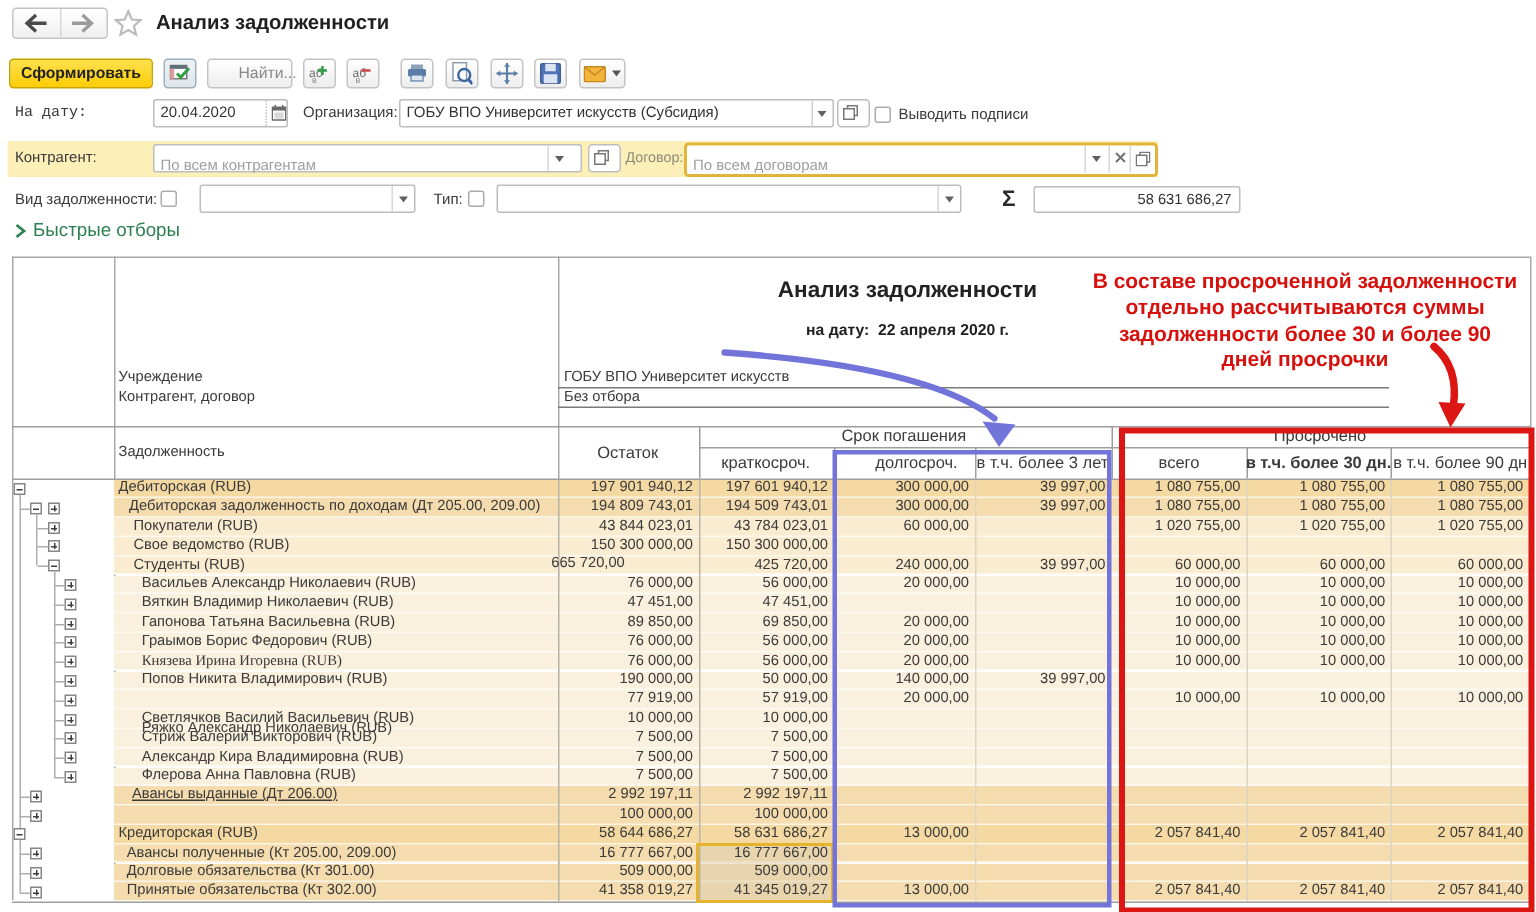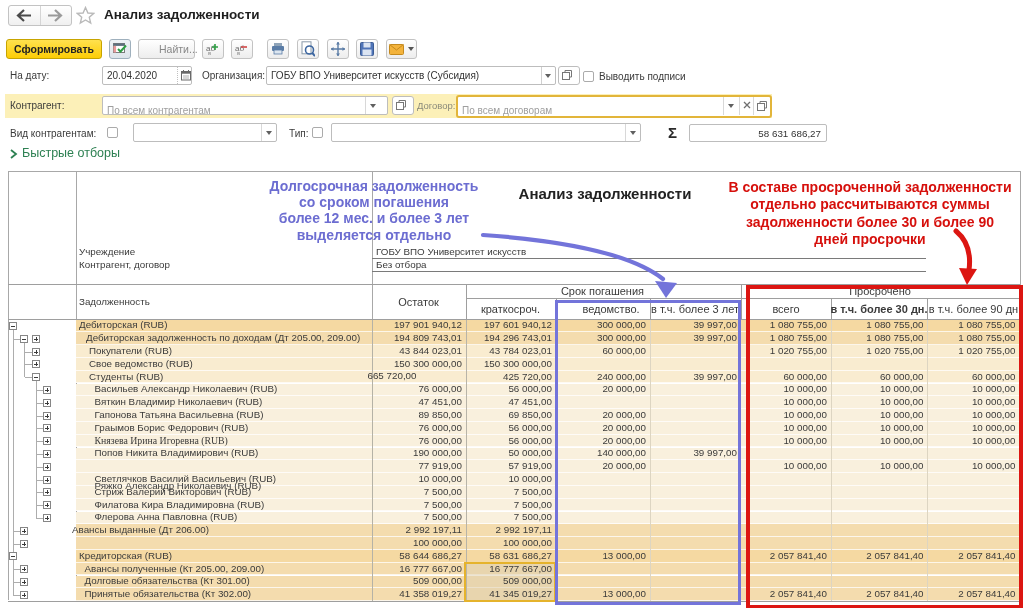--- a/index.html
+++ b/index.html
@@ -82,21 +82,21 @@
  <rect x="3.5" y="0.5" width="7" height="5" fill="#dbe4f2"></rect>
  <rect x="2.5" y="7.5" width="9" height="6" fill="#dbe4f2"></rect>
 </svg>
 <div class="tbtn" style="left:386px;top:39px;width:31px;height:20px;"></div>
 <svg class="a" style="left:389px;top:44px;" width="15" height="11" viewBox="0 0 15 11">
  <rect x="0.5" y="0.5" width="14" height="10" rx="1" fill="#f3b33c" stroke="#c58a1e"></rect>
  <path d="M0.5 0.5 L7.5 6 L14.5 0.5" fill="none" stroke="#c58a1e"></path>
 </svg>
 <div class="dd" style="left:408px;top:47px;border-top-color:#555;"></div>
 
-<div class="lbl" style="left:10px;top:70px;">На дату:</div>
+<div class="lbl" style="left:10px;top:70px;font-family:Liberation Mono, monospace;">На дату:</div>
 <div class="inp" style="left:102px;top:66px;width:90px;height:19px;"></div>
 <div class="a" style="left:107px;top:70px;font-size:10px;color:#333;">20.04.2020</div>
 <div class="a" style="left:177px;top:67px;width:1px;height:17px;border-left:1px dotted #c0c0c0;"></div>
 <svg class="a" style="left:181px;top:70px;" width="10" height="11" viewBox="0 0 10 11">
       <rect x="0.5" y="1.5" width="9" height="8.5" fill="#fff" stroke="#6a6a6a"></rect>
       <rect x="0.5" y="1.5" width="9" height="2.2" fill="#6a6a6a"></rect>
       <path d="M2.5 0 L2.5 2.5 M7.5 0 L7.5 2.5" stroke="#6a6a6a"></path>
       <rect x="2" y="5" width="6" height="4" fill="#d8d8d8"></rect>
     </svg>
 <div class="lbl" style="left:202px;top:70px;">Организация:</div>
@@ -131,21 +131,21 @@
 <div class="a" style="left:739px;top:97px;width:1px;height:18px;background:#d8d8d8;"></div>
 <svg class="a" style="left:743px;top:101px;" width="8" height="8" viewBox="0 0 8 8">
       <path d="M1 1 L7 7 M7 1 L1 7" stroke="#707070" stroke-width="1.3"></path>
     </svg>
 <div class="a" style="left:753px;top:97px;width:1px;height:18px;background:#d8d8d8;"></div>
 <svg class="a" style="left:757px;top:101px;" width="10" height="10" viewBox="0 0 10 10">
       <rect x="0.5" y="2.5" width="7" height="7" fill="none" stroke="#777"></rect>
       <path d="M3 2.5 L3 0.5 L9.5 0.5 L9.5 7 L7.5 7" fill="none" stroke="#777"></path>
     </svg>
 
-<div class="lbl" style="left:10px;top:128px;">Вид контрагентам:</div>
+<div class="lbl" style="left:10px;top:128px;">Вид задолженности:</div>
 <div class="chk" style="left:107px;top:127px;"></div>
 <div class="inp" style="left:133px;top:123px;width:144px;height:19px;"></div>
 <div class="a" style="left:261px;top:124px;width:1px;height:17px;background:#d8d8d8;"></div>
 <div class="dd" style="left:266px;top:131px;"></div>
 <div class="lbl" style="left:289px;top:128px;">Тип:</div>
 <div class="chk" style="left:312px;top:127px;"></div>
 <div class="inp" style="left:331px;top:123px;width:310px;height:19px;"></div>
 <div class="a" style="left:625px;top:124px;width:1px;height:17px;background:#d8d8d8;"></div>
 <div class="dd" style="left:630px;top:131px;"></div>
 <div class="a" style="left:668px;top:124px;font-size:15px;font-weight:bold;color:#2a2a2a;">Σ</div>
@@ -198,35 +198,36 @@
 <div class="vl" style="left:465.5px;top:284px;width:1px;height:35px;"></div>
 <div class="vl" style="left:555.5px;top:297.5px;width:1px;height:21.5px;"></div>
 <div class="vl" style="left:649.5px;top:297.5px;width:1px;height:21.5px;"></div>
 <div class="vl" style="left:740.5px;top:284px;width:1px;height:35px;"></div>
 <div class="vl" style="left:830.5px;top:297.5px;width:1px;height:21.5px;"></div>
 <div class="vl" style="left:927.0px;top:297.5px;width:1px;height:21.5px;"></div>
 <div class="cell" style="left:79px;top:295.5px;">Задолженность</div>
 <div class="hdr" style="left:338.5px;top:295.5px;width:160px;font-size:11px;font-weight:normal;color:#3a3a3a;">Остаток</div>
 <div class="hdr" style="left:502.5px;top:284.5px;width:200px;font-size:11px;font-weight:normal;color:#3a3a3a;">Срок погашения</div>
 <div class="hdr" style="left:430.5px;top:302.5px;width:160px;font-size:11px;font-weight:normal;color:#3a3a3a;">краткосроч.</div>
-<div class="hdr" style="left:531.0px;top:302.5px;width:160px;font-size:11px;font-weight:normal;color:#3a3a3a;">ведомство.</div>
+<div class="hdr" style="left:531.0px;top:302.5px;width:160px;font-size:11px;font-weight:normal;color:#3a3a3a;">долгосроч.</div>
 <div class="hdr" style="left:615.0px;top:302.5px;width:160px;font-size:11px;font-weight:normal;color:#3a3a3a;">в т.ч. более 3 лет</div>
 <div class="hdr" style="left:780.0px;top:284.5px;width:200px;font-size:11px;font-weight:normal;color:#3a3a3a;">Просрочено</div>
 <div class="hdr" style="left:706.0px;top:302.5px;width:160px;font-size:11px;font-weight:normal;color:#3a3a3a;">всего</div>
 <div class="hdr" style="left:799.0px;top:302.5px;width:160px;font-size:11px;font-weight:bold;color:#3a3a3a;">в т.ч. более 30 дн.</div>
 <div class="hdr" style="left:893.5px;top:302.5px;width:160px;font-size:11px;font-weight:normal;color:#3a3a3a;">в т.ч. более 90 дн</div>
 
 <div class="cell" style="left:79px;top:245.5px;">Учреждение</div>
 <div class="cell" style="left:79px;top:259px;">Контрагент, договор</div>
 <div class="cell" style="left:376px;top:245.5px;">ГОБУ ВПО Университет искусств</div>
 <div class="cell" style="left:376px;top:259px;">Без отбора</div>
 <div class="a" style="left:372px;top:257.5px;width:554px;height:1px;background:#7a7a7a;"></div>
 <div class="a" style="left:372px;top:271px;width:554px;height:1px;background:#7a7a7a;"></div>
 
 <div class="a" style="left:455px;top:185px;width:300px;text-align:center;font-size:15px;font-weight:bold;color:#222;">Анализ задолженности</div>
+<div class="a" style="left:455px;top:214px;width:300px;text-align:center;font-size:10.5px;font-weight:bold;color:#222;">на дату:&nbsp; 22 апреля 2020 г.</div>
 <div class="tl" style="left:12.5px;top:329.90px;width:1px;height:222.40px;"></div>
 <div class="tl" style="left:13px;top:338.70px;width:7.00px;height:1px;"></div>
 <div class="tl" style="left:13px;top:530.70px;width:7.00px;height:1px;"></div>
 <div class="tl" style="left:13px;top:543.50px;width:7.00px;height:1px;"></div>
 <div class="tl" style="left:24px;top:342.70px;width:1px;height:34.40px;"></div>
 <div class="tl" style="left:24.5px;top:351.50px;width:7.00px;height:1px;"></div>
 <div class="tl" style="left:24.5px;top:364.30px;width:7.00px;height:1px;"></div>
 <div class="tl" style="left:24.5px;top:377.10px;width:7.00px;height:1px;"></div>
 <div class="tl" style="left:36px;top:381.10px;width:1px;height:136.80px;"></div>
 <div class="tl" style="left:36px;top:389.90px;width:7.00px;height:1px;"></div>
@@ -335,21 +336,21 @@
 <div class="cell" style="left:79px;top:319.40px;">Дебиторская (RUB)</div>
 <div class="num" style="left:322.0px;top:319.40px;width:140px;">197 901 940,12</div>
 <div class="num" style="left:412.0px;top:319.40px;width:140px;">197 601 940,12</div>
 <div class="num" style="left:506.0px;top:319.40px;width:140px;">300 000,00</div>
 <div class="num" style="left:597.0px;top:319.40px;width:140px;">39 997,00</div>
 <div class="num" style="left:687.0px;top:319.40px;width:140px;">1 080 755,00</div>
 <div class="num" style="left:783.5px;top:319.40px;width:140px;">1 080 755,00</div>
 <div class="num" style="left:875.5px;top:319.40px;width:140px;">1 080 755,00</div>
 <div class="cell" style="left:86px;top:332.20px;">Дебиторская задолженность по доходам (Дт 205.00, 209.00)</div>
 <div class="num" style="left:322.0px;top:332.20px;width:140px;">194 809 743,01</div>
-<div class="num" style="left:412.0px;top:332.20px;width:140px;">194 296 743,01</div>
+<div class="num" style="left:412.0px;top:332.20px;width:140px;">194 509 743,01</div>
 <div class="num" style="left:506.0px;top:332.20px;width:140px;">300 000,00</div>
 <div class="num" style="left:597.0px;top:332.20px;width:140px;">39 997,00</div>
 <div class="num" style="left:687.0px;top:332.20px;width:140px;">1 080 755,00</div>
 <div class="num" style="left:783.5px;top:332.20px;width:140px;">1 080 755,00</div>
 <div class="num" style="left:875.5px;top:332.20px;width:140px;">1 080 755,00</div>
 <div class="cell" style="left:89px;top:345.00px;">Покупатели (RUB)</div>
 <div class="num" style="left:322.0px;top:345.00px;width:140px;">43 844 023,01</div>
 <div class="num" style="left:412.0px;top:345.00px;width:140px;">43 784 023,01</div>
 <div class="num" style="left:506.0px;top:345.00px;width:140px;">60 000,00</div>
 <div class="num" style="left:687.0px;top:345.00px;width:140px;">1 020 755,00</div>
@@ -411,27 +412,27 @@
 <div class="num" style="left:506.0px;top:460.20px;width:140px;">20 000,00</div>
 <div class="num" style="left:687.0px;top:460.20px;width:140px;">10 000,00</div>
 <div class="num" style="left:783.5px;top:460.20px;width:140px;">10 000,00</div>
 <div class="num" style="left:875.5px;top:460.20px;width:140px;">10 000,00</div>
 <div class="cell" style="left:94.5px;top:473.00px;">Светлячков Василий Васильевич (RUB)</div>
 <div class="num" style="left:322.0px;top:473.00px;width:140px;">10 000,00</div>
 <div class="num" style="left:412.0px;top:473.00px;width:140px;">10 000,00</div>
 <div class="cell" style="left:94.5px;top:485.80px;">Стриж Валерий Викторович (RUB)</div>
 <div class="num" style="left:322.0px;top:485.80px;width:140px;">7 500,00</div>
 <div class="num" style="left:412.0px;top:485.80px;width:140px;">7 500,00</div>
-<div class="cell" style="left:94.5px;top:498.60px;">Филатова Кира Владимировна (RUB)</div>
+<div class="cell" style="left:94.5px;top:498.60px;">Александр Кира Владимировна (RUB)</div>
 <div class="num" style="left:322.0px;top:498.60px;width:140px;">7 500,00</div>
 <div class="num" style="left:412.0px;top:498.60px;width:140px;">7 500,00</div>
 <div class="cell" style="left:94.5px;top:511.40px;">Флерова Анна Павловна (RUB)</div>
 <div class="num" style="left:322.0px;top:511.40px;width:140px;">7 500,00</div>
 <div class="num" style="left:412.0px;top:511.40px;width:140px;">7 500,00</div>
-<div class="cell" style="left:72px;top:524.20px;">Авансы выданные (Дт 206.00)</div>
+<div class="cell" style="left:88px;top:524.20px;text-decoration:underline;">Авансы выданные (Дт 206.00)</div>
 <div class="num" style="left:322.0px;top:524.20px;width:140px;">2 992 197,11</div>
 <div class="num" style="left:412.0px;top:524.20px;width:140px;">2 992 197,11</div>
 <div class="num" style="left:322.0px;top:537.00px;width:140px;">100 000,00</div>
 <div class="num" style="left:412.0px;top:537.00px;width:140px;">100 000,00</div>
 <div class="cell" style="left:79px;top:549.80px;">Кредиторская (RUB)</div>
 <div class="num" style="left:322.0px;top:549.80px;width:140px;">58 644 686,27</div>
 <div class="num" style="left:412.0px;top:549.80px;width:140px;">58 631 686,27</div>
 <div class="num" style="left:506.0px;top:549.80px;width:140px;">13 000,00</div>
 <div class="num" style="left:687.0px;top:549.80px;width:140px;">2 057 841,40</div>
 <div class="num" style="left:783.5px;top:549.80px;width:140px;">2 057 841,40</div>
@@ -447,21 +448,20 @@
 <div class="num" style="left:412.0px;top:588.20px;width:140px;">41 345 019,27</div>
 <div class="num" style="left:506.0px;top:588.20px;width:140px;">13 000,00</div>
 <div class="num" style="left:687.0px;top:588.20px;width:140px;">2 057 841,40</div>
 <div class="num" style="left:783.5px;top:588.20px;width:140px;">2 057 841,40</div>
 <div class="num" style="left:875.5px;top:588.20px;width:140px;">2 057 841,40</div>
 <div class="a" style="left:464px;top:561.70px;width:92px;height:40.40px;border:2px solid #e5b32c;box-sizing:border-box;"></div>
 
 <div class="a" style="left:555px;top:299.5px;width:186px;height:305px;border:3px solid #7374da;box-sizing:border-box;"></div>
 <div class="a" style="left:746px;top:284.5px;width:277px;height:324px;border:4px solid #dc1612;box-sizing:border-box;"></div>
 
-<div class="a" style="left:224px;top:178px;width:300px;text-align:center;font-size:14px;font-weight:bold;color:#6c6dd1;line-height:16.2px;">Долгосрочная задолженность<br>со сроком погашения<br>более 12 мес. и более 3 лет<br>выделяется отдельно</div>
 <div class="a" style="left:720px;top:179px;width:300px;text-align:center;font-size:14px;font-weight:bold;color:#d6100c;line-height:17.4px;">В составе просроченной задолженности<br>отдельно рассчитываются суммы<br>задолженности более 30 и более 90<br>дней просрочки</div>
 
 <svg class="a" style="left:470px;top:225px;" width="220" height="80" viewBox="0 0 220 80">
  <path d="M13 10 C 70 14, 155 24, 193 54" stroke="#7374da" stroke-width="4.2" fill="none" stroke-linecap="round"></path>
  <path d="M185 56 L207 58 L196 73 Z" fill="#7374da"></path>
 </svg>
 <svg class="a" style="left:940px;top:225px;" width="60" height="65" viewBox="0 0 60 65">
  <path d="M16 6 C 28 16, 31 30, 29 45" stroke="#dc1612" stroke-width="5" fill="none" stroke-linecap="round"></path>
  <path d="M27 60 L19 43 L37 44 Z" fill="#dc1612"></path>
 </svg>

